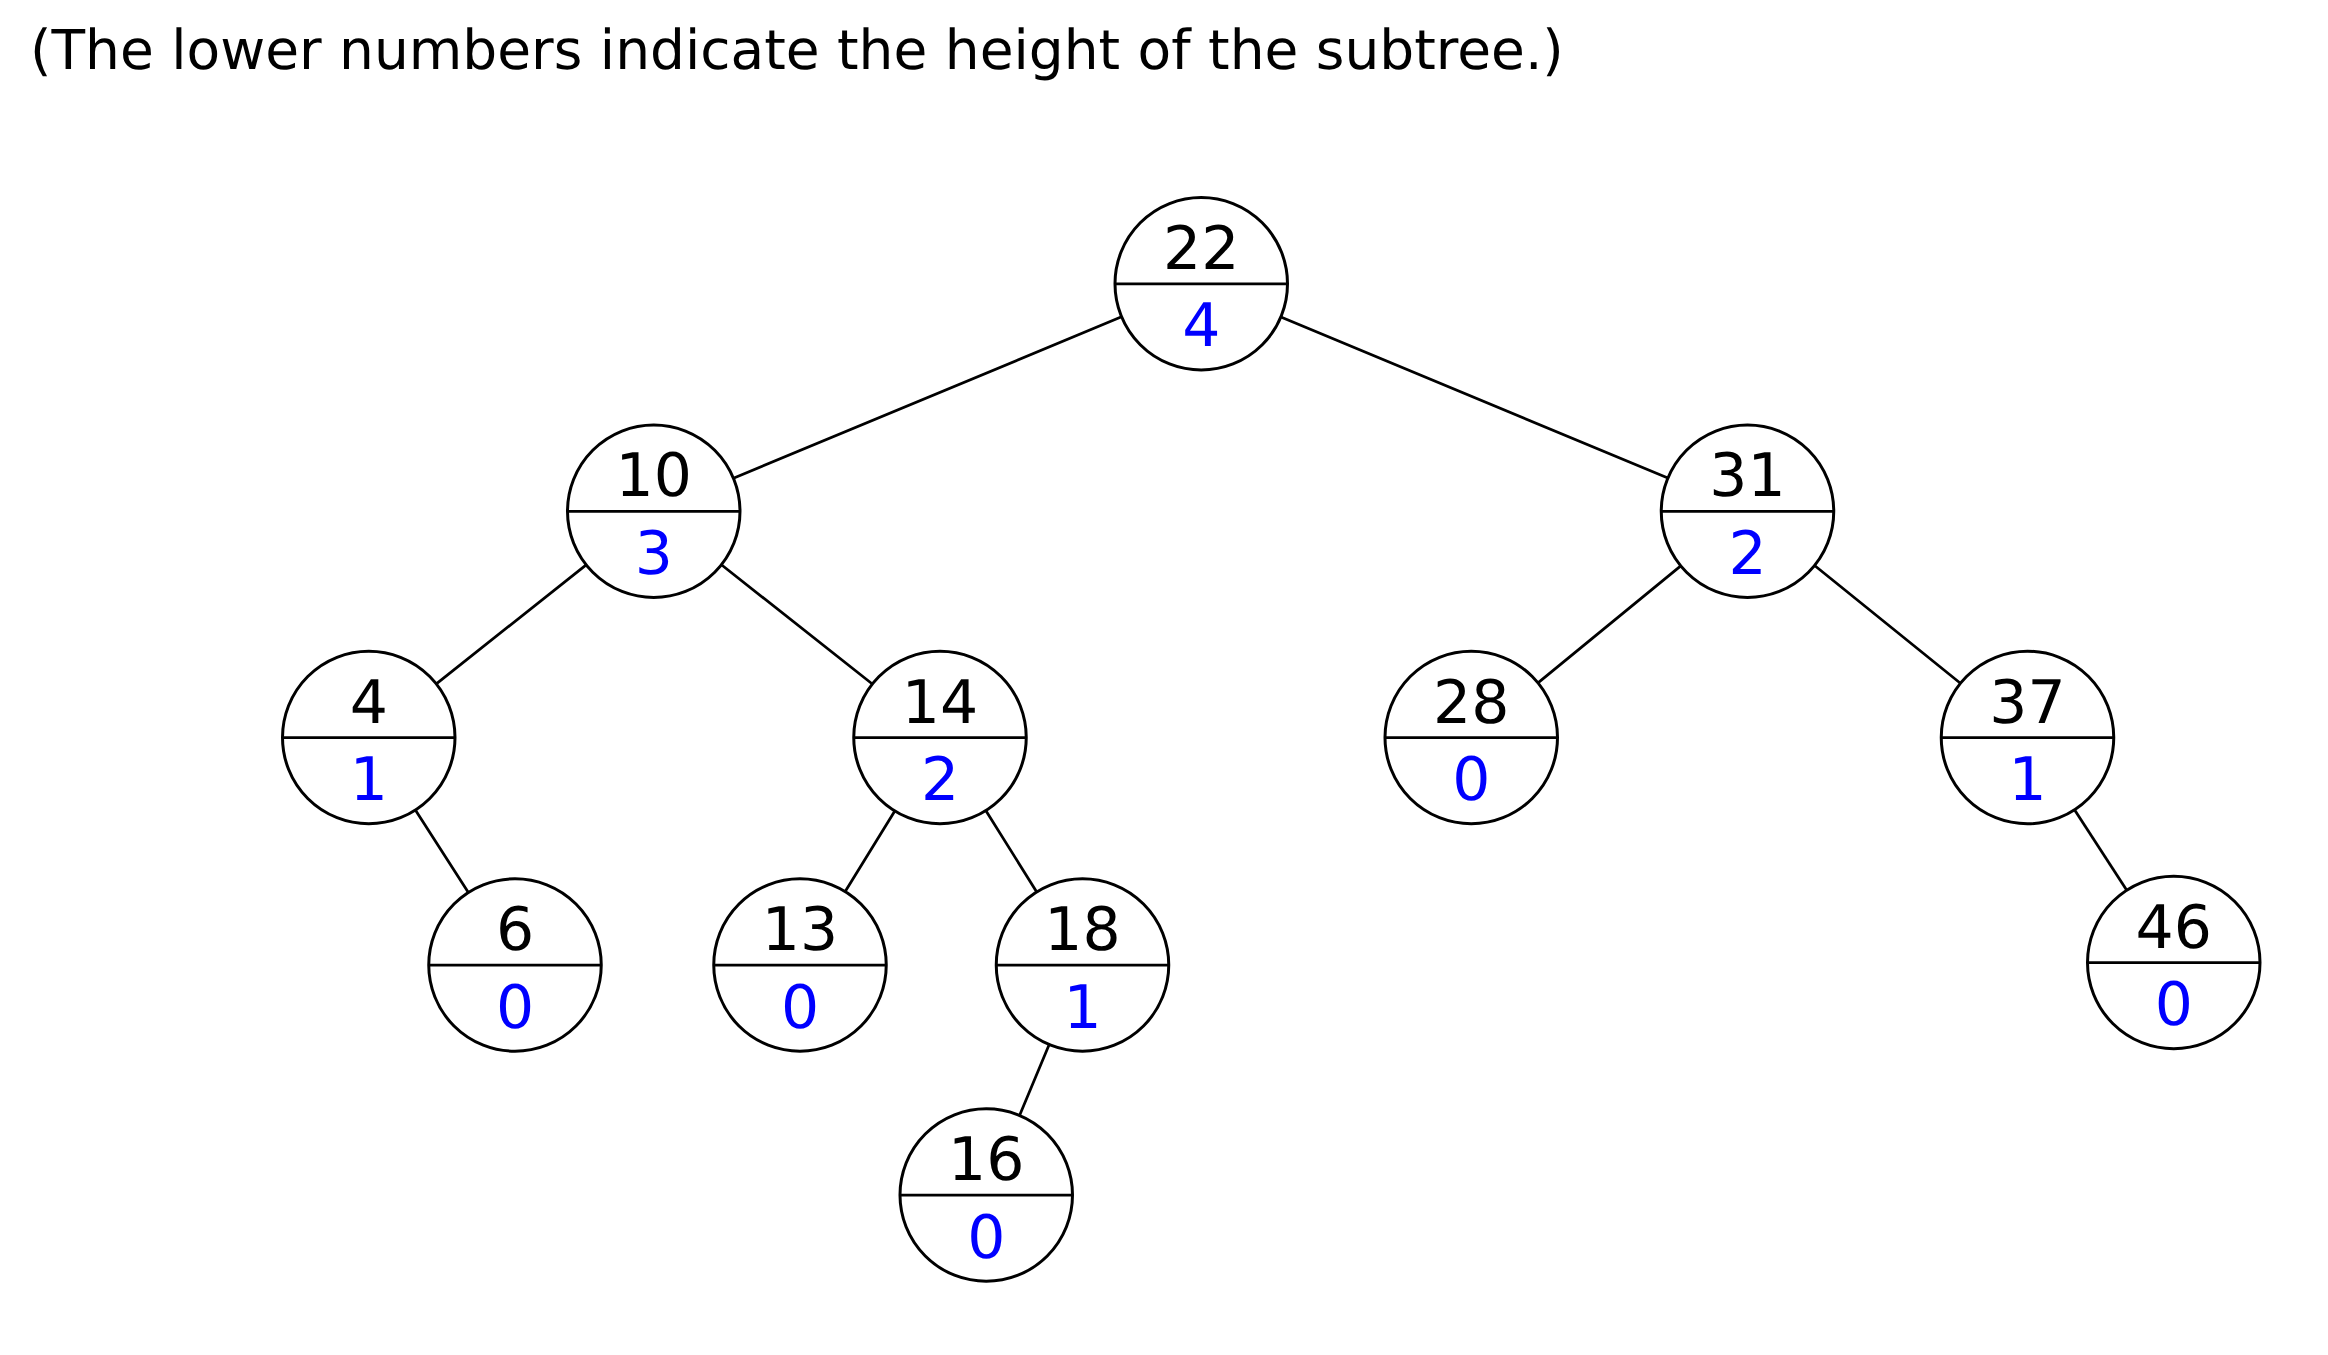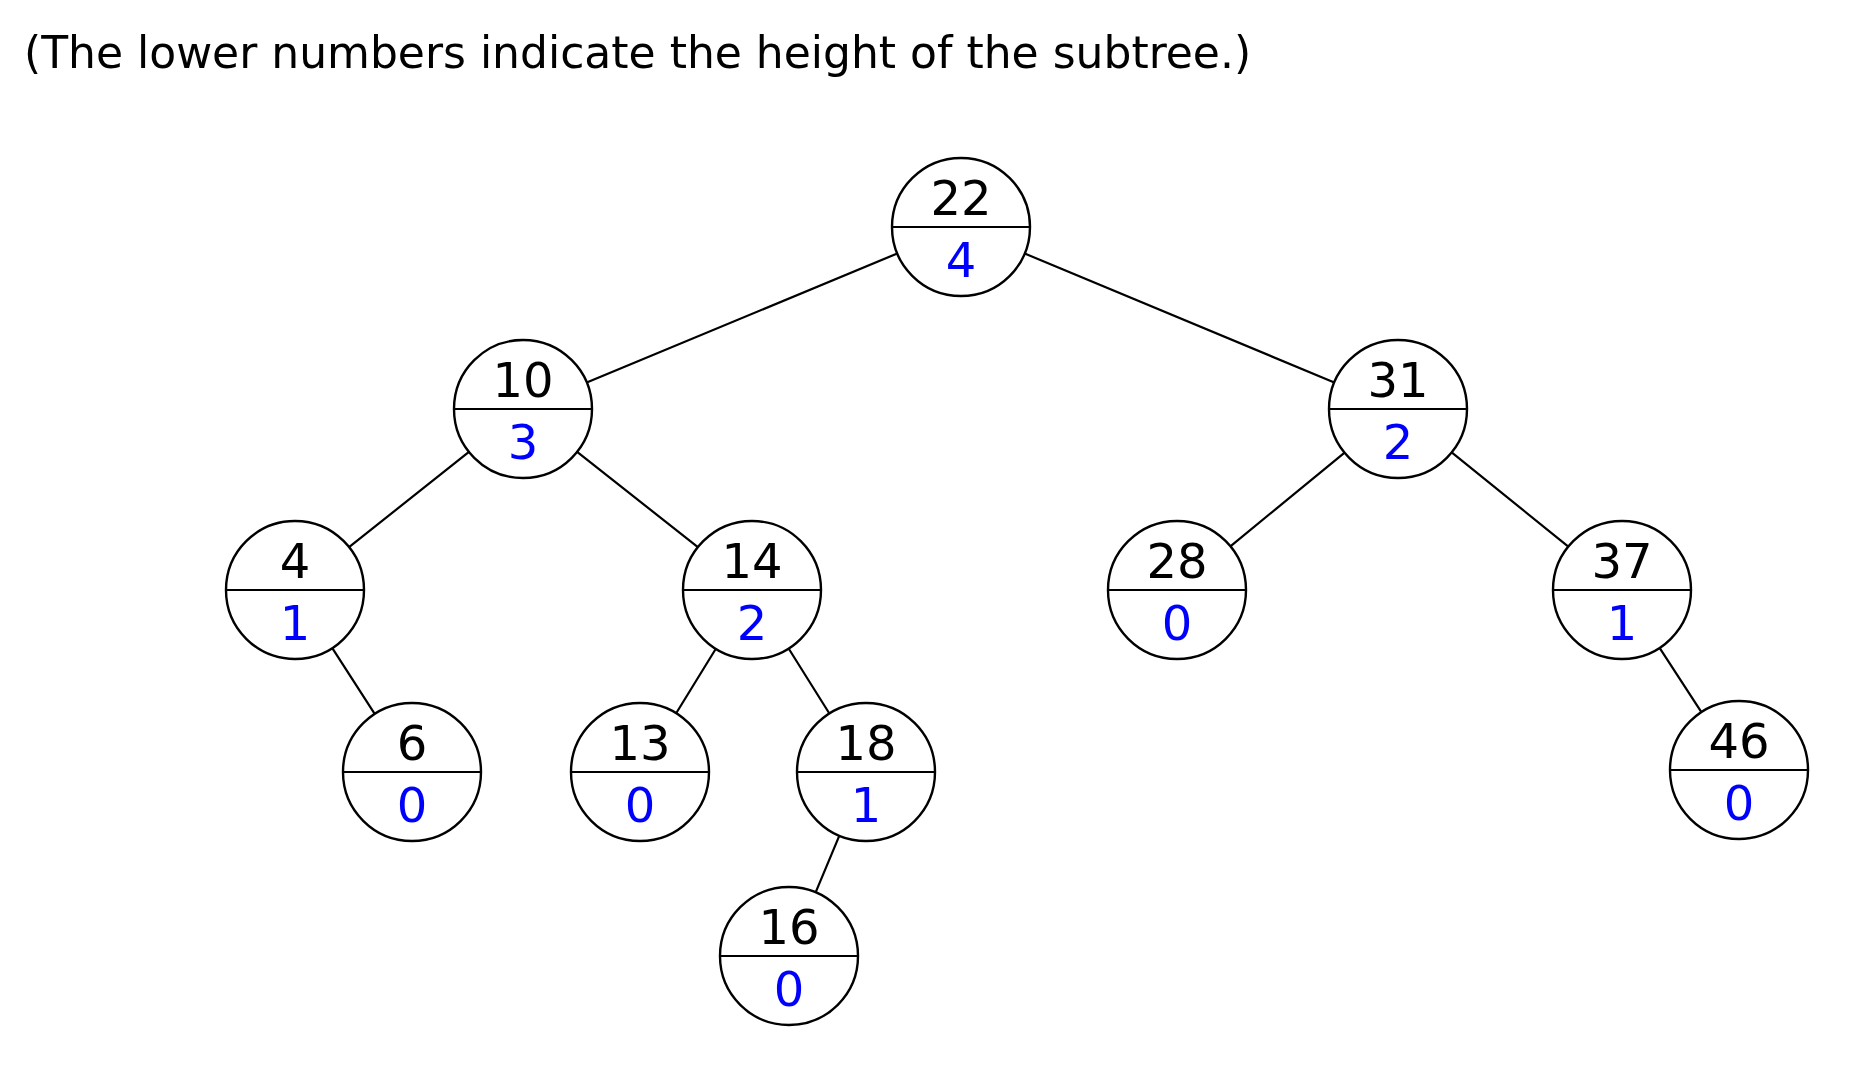--- a/index.html
+++ b/index.html
@@ -16,21 +16,21 @@
   }
   #page {
     position: relative;
     width: 1862px;
     height: 1084px;
     background: #ffffff;
   }
   #caption {
     position: absolute;
     left: 24px;
-    top: 28px;
+    top: 16px;
     font-family: "DejaVu Sans", sans-serif;
     font-size: 44px;
     line-height: 1.15;
     color: #000000;
     white-space: nowrap;
     letter-spacing: 0px;
   }
   #tree-svg {
     position: absolute;
     left: 0;

